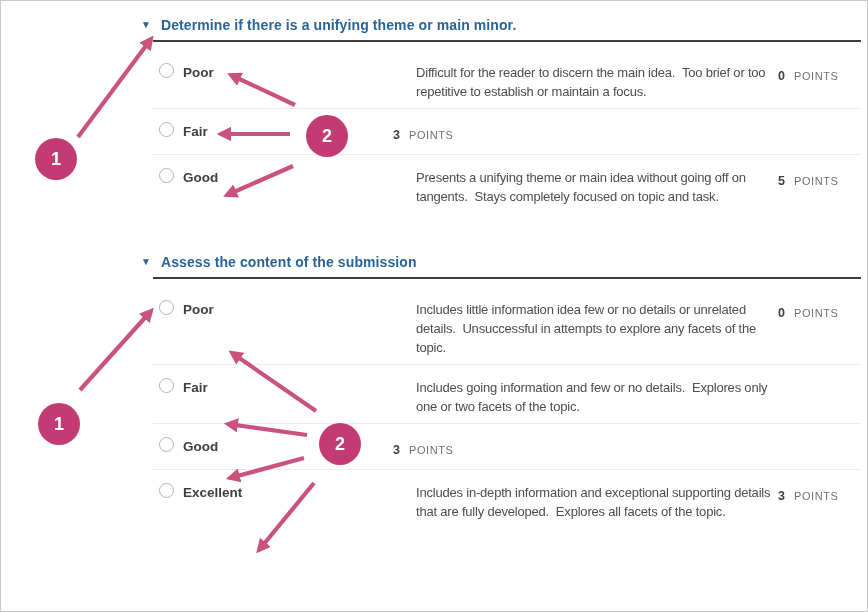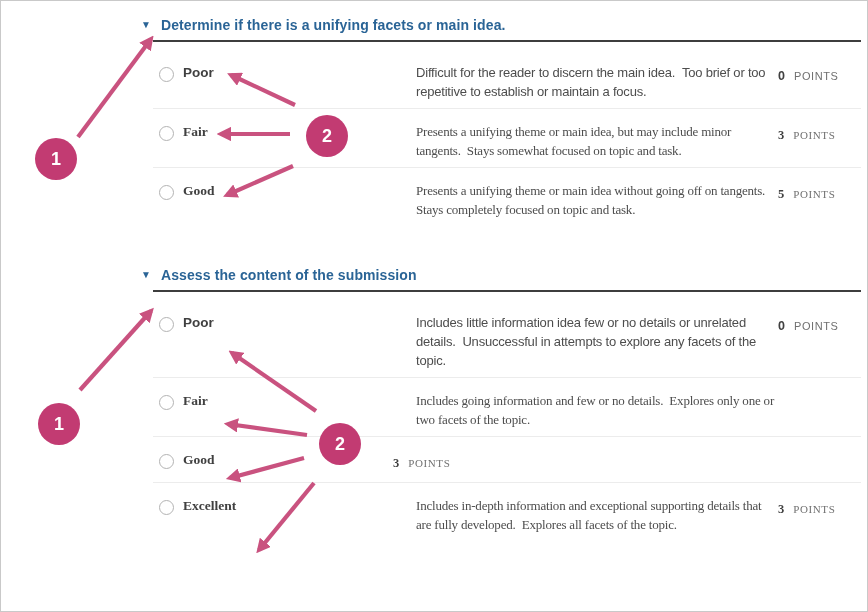--- a/index.html
+++ b/index.html
@@ -44,27 +44,27 @@
   }
 
   
   .rows { margin: 0 6px 0 152px; }
   .rubric-row {
     display: flex;
     align-items: flex-start;
     padding: 13px 0 7px 0;
   }
   .rubric-row:first-child { padding-top: 21px; }
-  .rubric-row + .rubric-row { border-top: 1px solid #ececec; font-family: Liberation Serif, serif; }
+  .rubric-row + .rubric-row { border-top: 1px solid #ececec; }
 
   .cell-choice {
     width: 240px;
     flex: 0 0 auto;
     display: flex;
-    align-items: flex-end;
+    align-items: flex-start;
     line-height: 19px;
   }
   .radio {
     width: 15px;
     height: 15px;
     border: 1px solid #b3b3b3;
     border-radius: 50%;
     background: #fff;
     margin-left: 6px;
     margin-right: 9px;
@@ -124,42 +124,41 @@
     align-items: center;
     justify-content: center;
   }
 </style>
 </head>
 <body>
 
 <div class="section first">
   <div class="section-header">
     <span class="caret">▼</span>
-    <span class="section-title">Determine if there is a unifying facets or main idea.</span>
+    <span class="section-title">Determine if there is a unifying theme or main minor.</span>
   </div>
   <div class="section-rule"></div>
   <div class="rows">
 
     <div class="rubric-row">
       <div class="cell-choice">
         <span class="radio"></span>
         <span class="choice-label">Poor</span>
       </div>
       <div class="cell-desc">Difficult for the reader to discern the main idea.  Too brief or too repetitive to establish or maintain a focus.</div>
       <div class="cell-points">
         <span class="pts-num">0</span><span class="pts-label">POINTS</span>
       </div>
     </div>
 
     <div class="rubric-row">
       <div class="cell-choice">
         <span class="radio"></span>
         <span class="choice-label">Fair</span>
       </div>
-      <div class="cell-desc">Presents a unifying theme or main idea, but may include minor tangents.  Stays somewhat focused on topic and task.</div>
       <div class="cell-points">
         <span class="pts-num">3</span><span class="pts-label">POINTS</span>
       </div>
     </div>
 
     <div class="rubric-row">
       <div class="cell-choice">
         <span class="radio"></span>
         <span class="choice-label">Good</span>
       </div>

